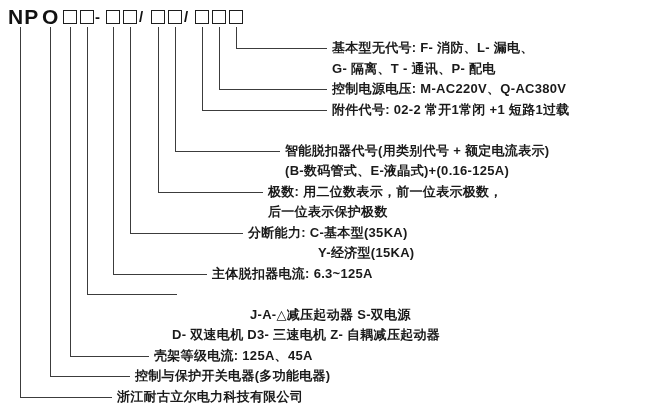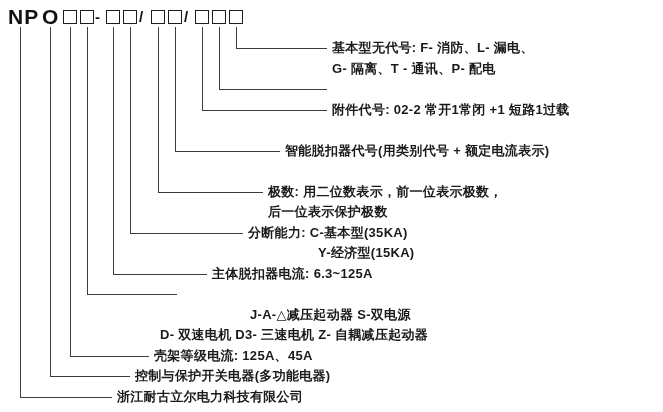--- a/index.html
+++ b/index.html
@@ -65,26 +65,28 @@
   <div class="hline" style="left:158px; top:192px; width:105px;"></div>
   <div class="hline" style="left:130px; top:233px; width:113px;"></div>
   <div class="hline" style="left:113px; top:274px; width:94px;"></div>
   <div class="hline" style="left:87px;  top:294px; width:90px;"></div>
   <div class="hline" style="left:70px;  top:356px; width:79px;"></div>
   <div class="hline" style="left:50px;  top:376px; width:80px;"></div>
   <div class="hline" style="left:20px;  top:397px; width:92px;"></div>
 
   <div class="label" style="left:332px; top:40px;">基本型无代号: F- 消防、L- 漏电、</div>
   <div class="label" style="left:332px; top:61px;">G- 隔离、T - 通讯、P- 配电</div>
+  <div class="label" style="left:332px; top:81px;">控制电源电压: M-AC220V、Q-AC380V</div>
   <div class="label" style="left:332px; top:102px;">附件代号: 02-2 常开1常闭 +1 短路1过载</div>
   <div class="label" style="left:285px; top:143px;">智能脱扣器代号(用类别代号 + 额定电流表示)</div>
+  <div class="label" style="left:285px; top:163px;">(B-数码管式、E-液晶式)+(0.16-125A)</div>
   <div class="label" style="left:268px; top:184px;">极数: 用二位数表示，前一位表示极数，</div>
   <div class="label" style="left:268px; top:204px;">后一位表示保护极数</div>
   <div class="label" style="left:248px; top:225px;">分断能力: C-基本型(35KA)</div>
   <div class="label" style="left:318px; top:245px;">Y-经济型(15KA)</div>
   <div class="label" style="left:212px; top:266px;">主体脱扣器电流: 6.3~125A</div>
   <div class="label" style="left:250px; top:307px;">J-A-△减压起动器 S-双电源</div>
-  <div class="label" style="left:160px; top:327px;">D- 双速电机 D3- 三速电机 Z- 自耦减压起动器</div>
+  <div class="label" style="left:172px; top:327px;">D- 双速电机 D3- 三速电机 Z- 自耦减压起动器</div>
   <div class="label" style="left:154px; top:348px;">壳架等级电流: 125A、45A</div>
   <div class="label" style="left:135px; top:368px;">控制与保护开关电器(多功能电器)</div>
   <div class="label" style="left:117px; top:389px;">浙江耐古立尔电力科技有限公司</div>
 
 </div>
 
 </body></html>

